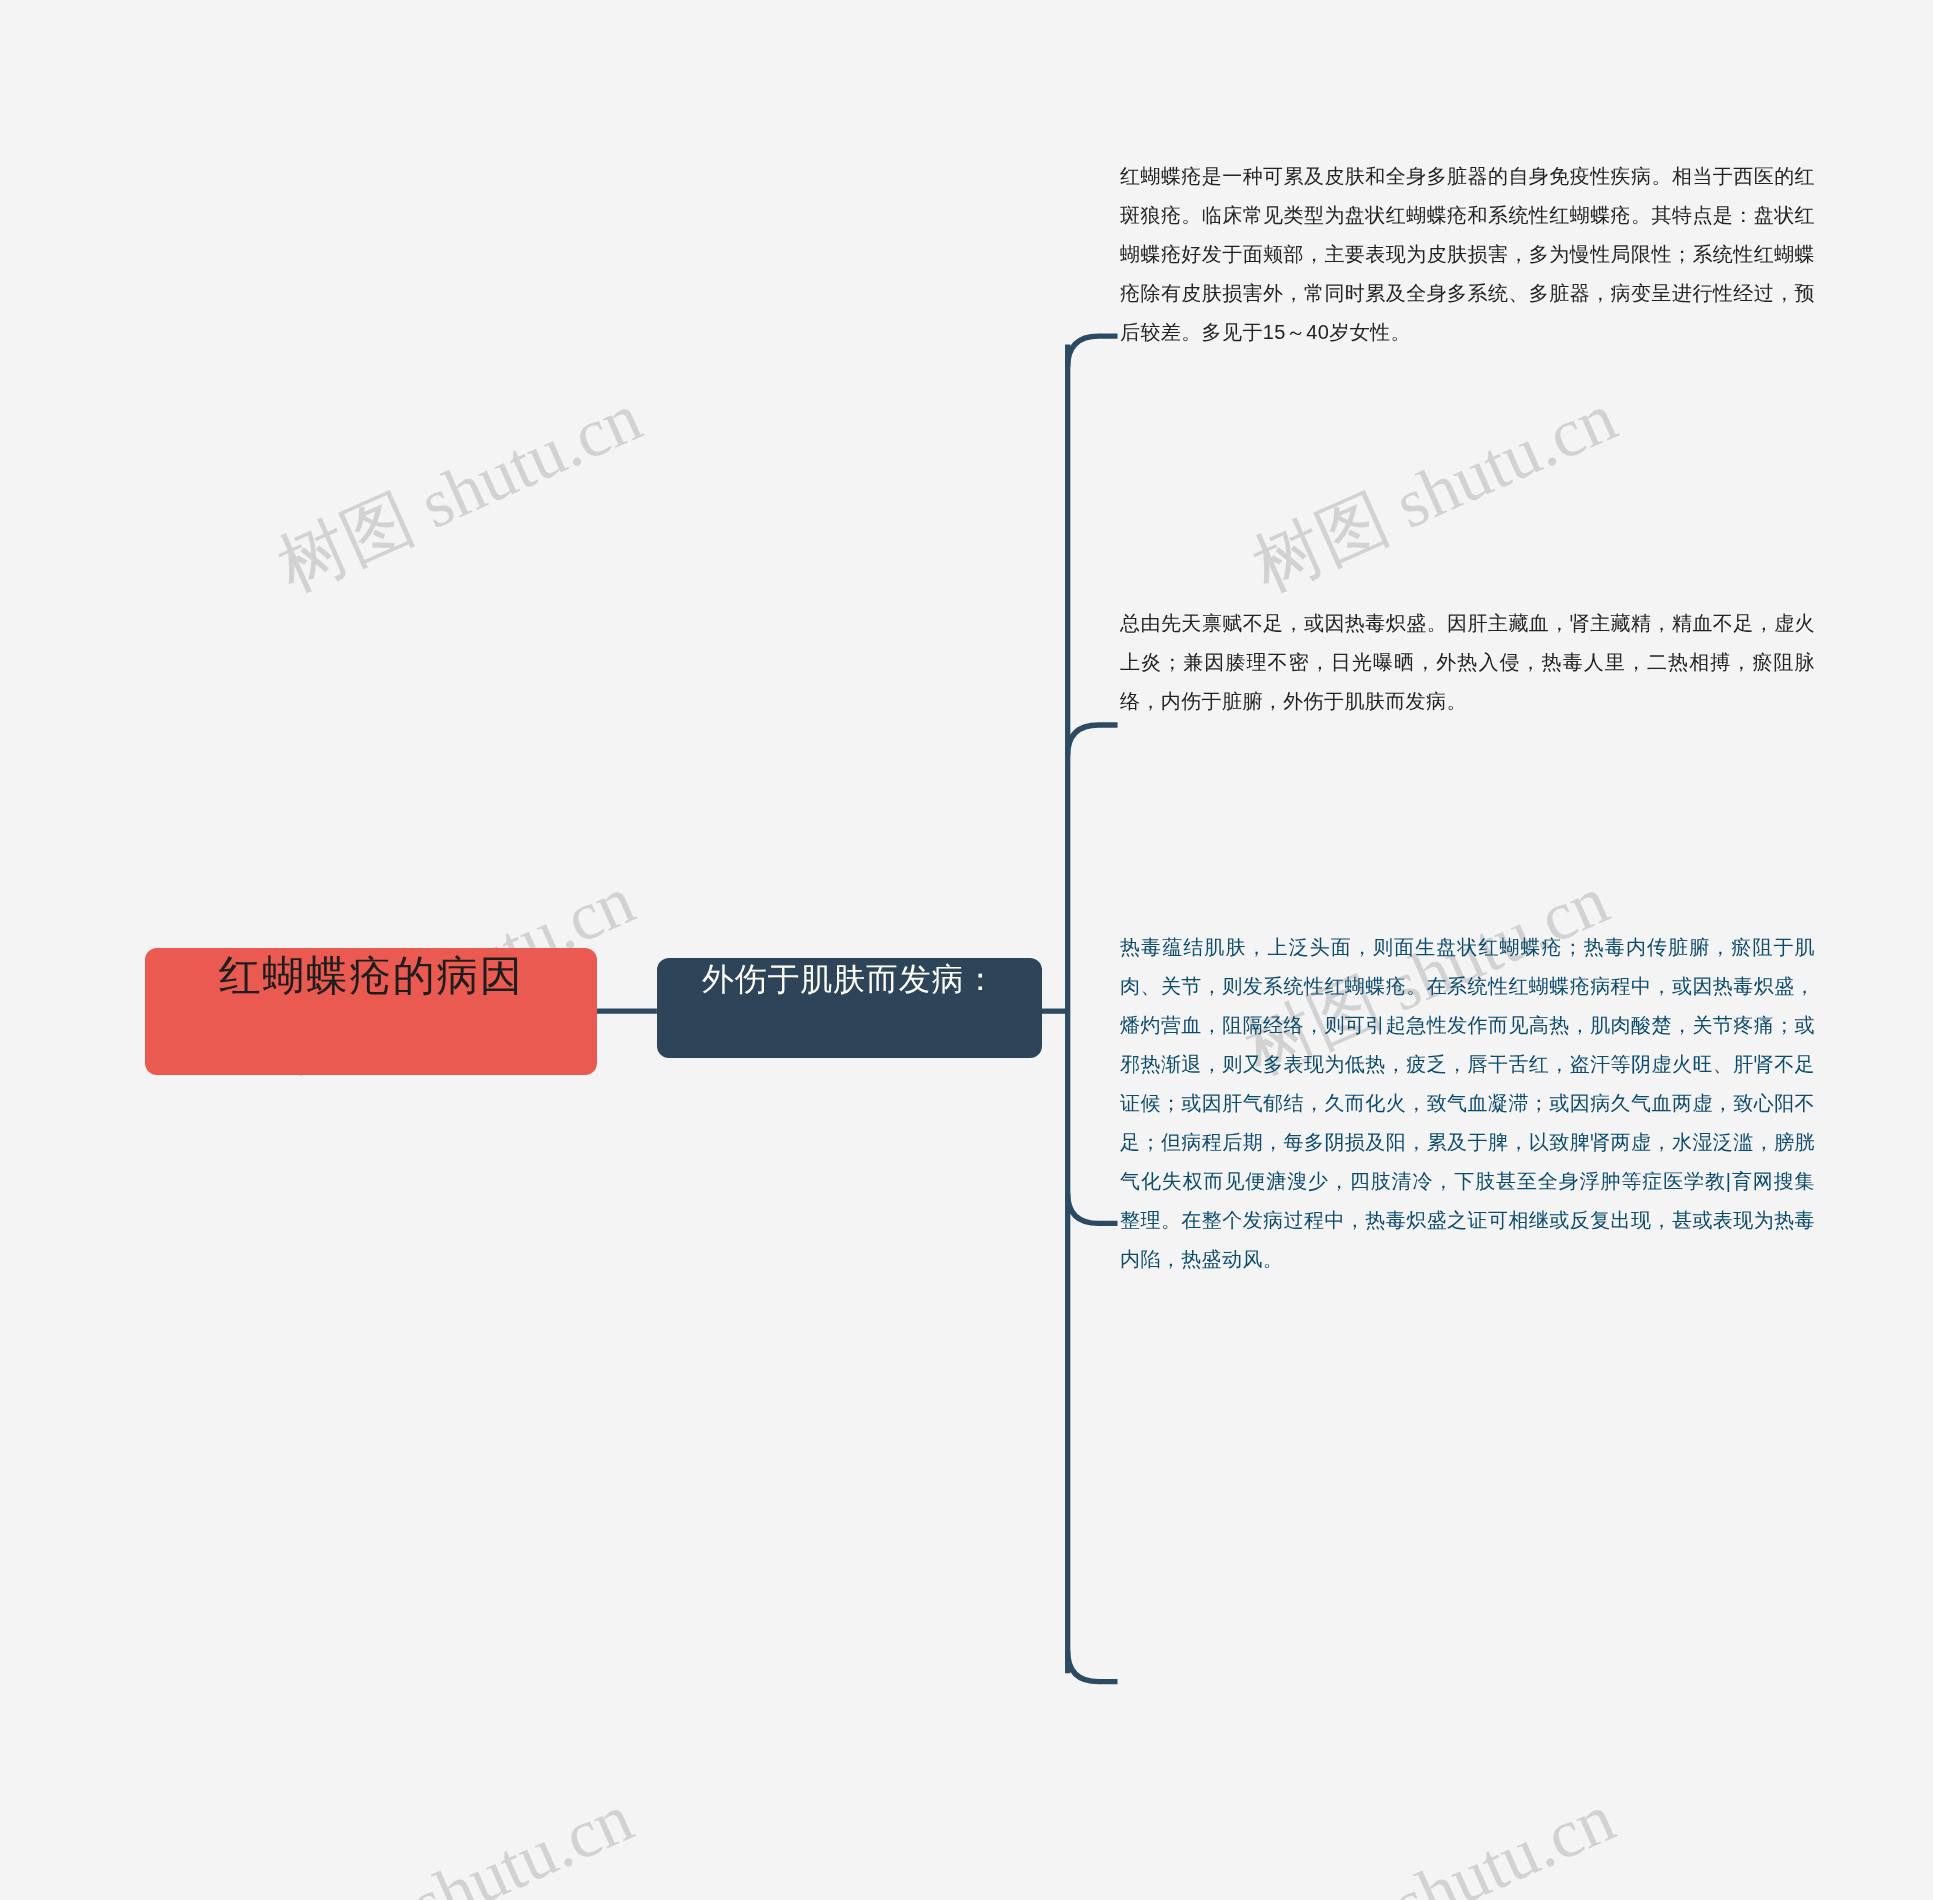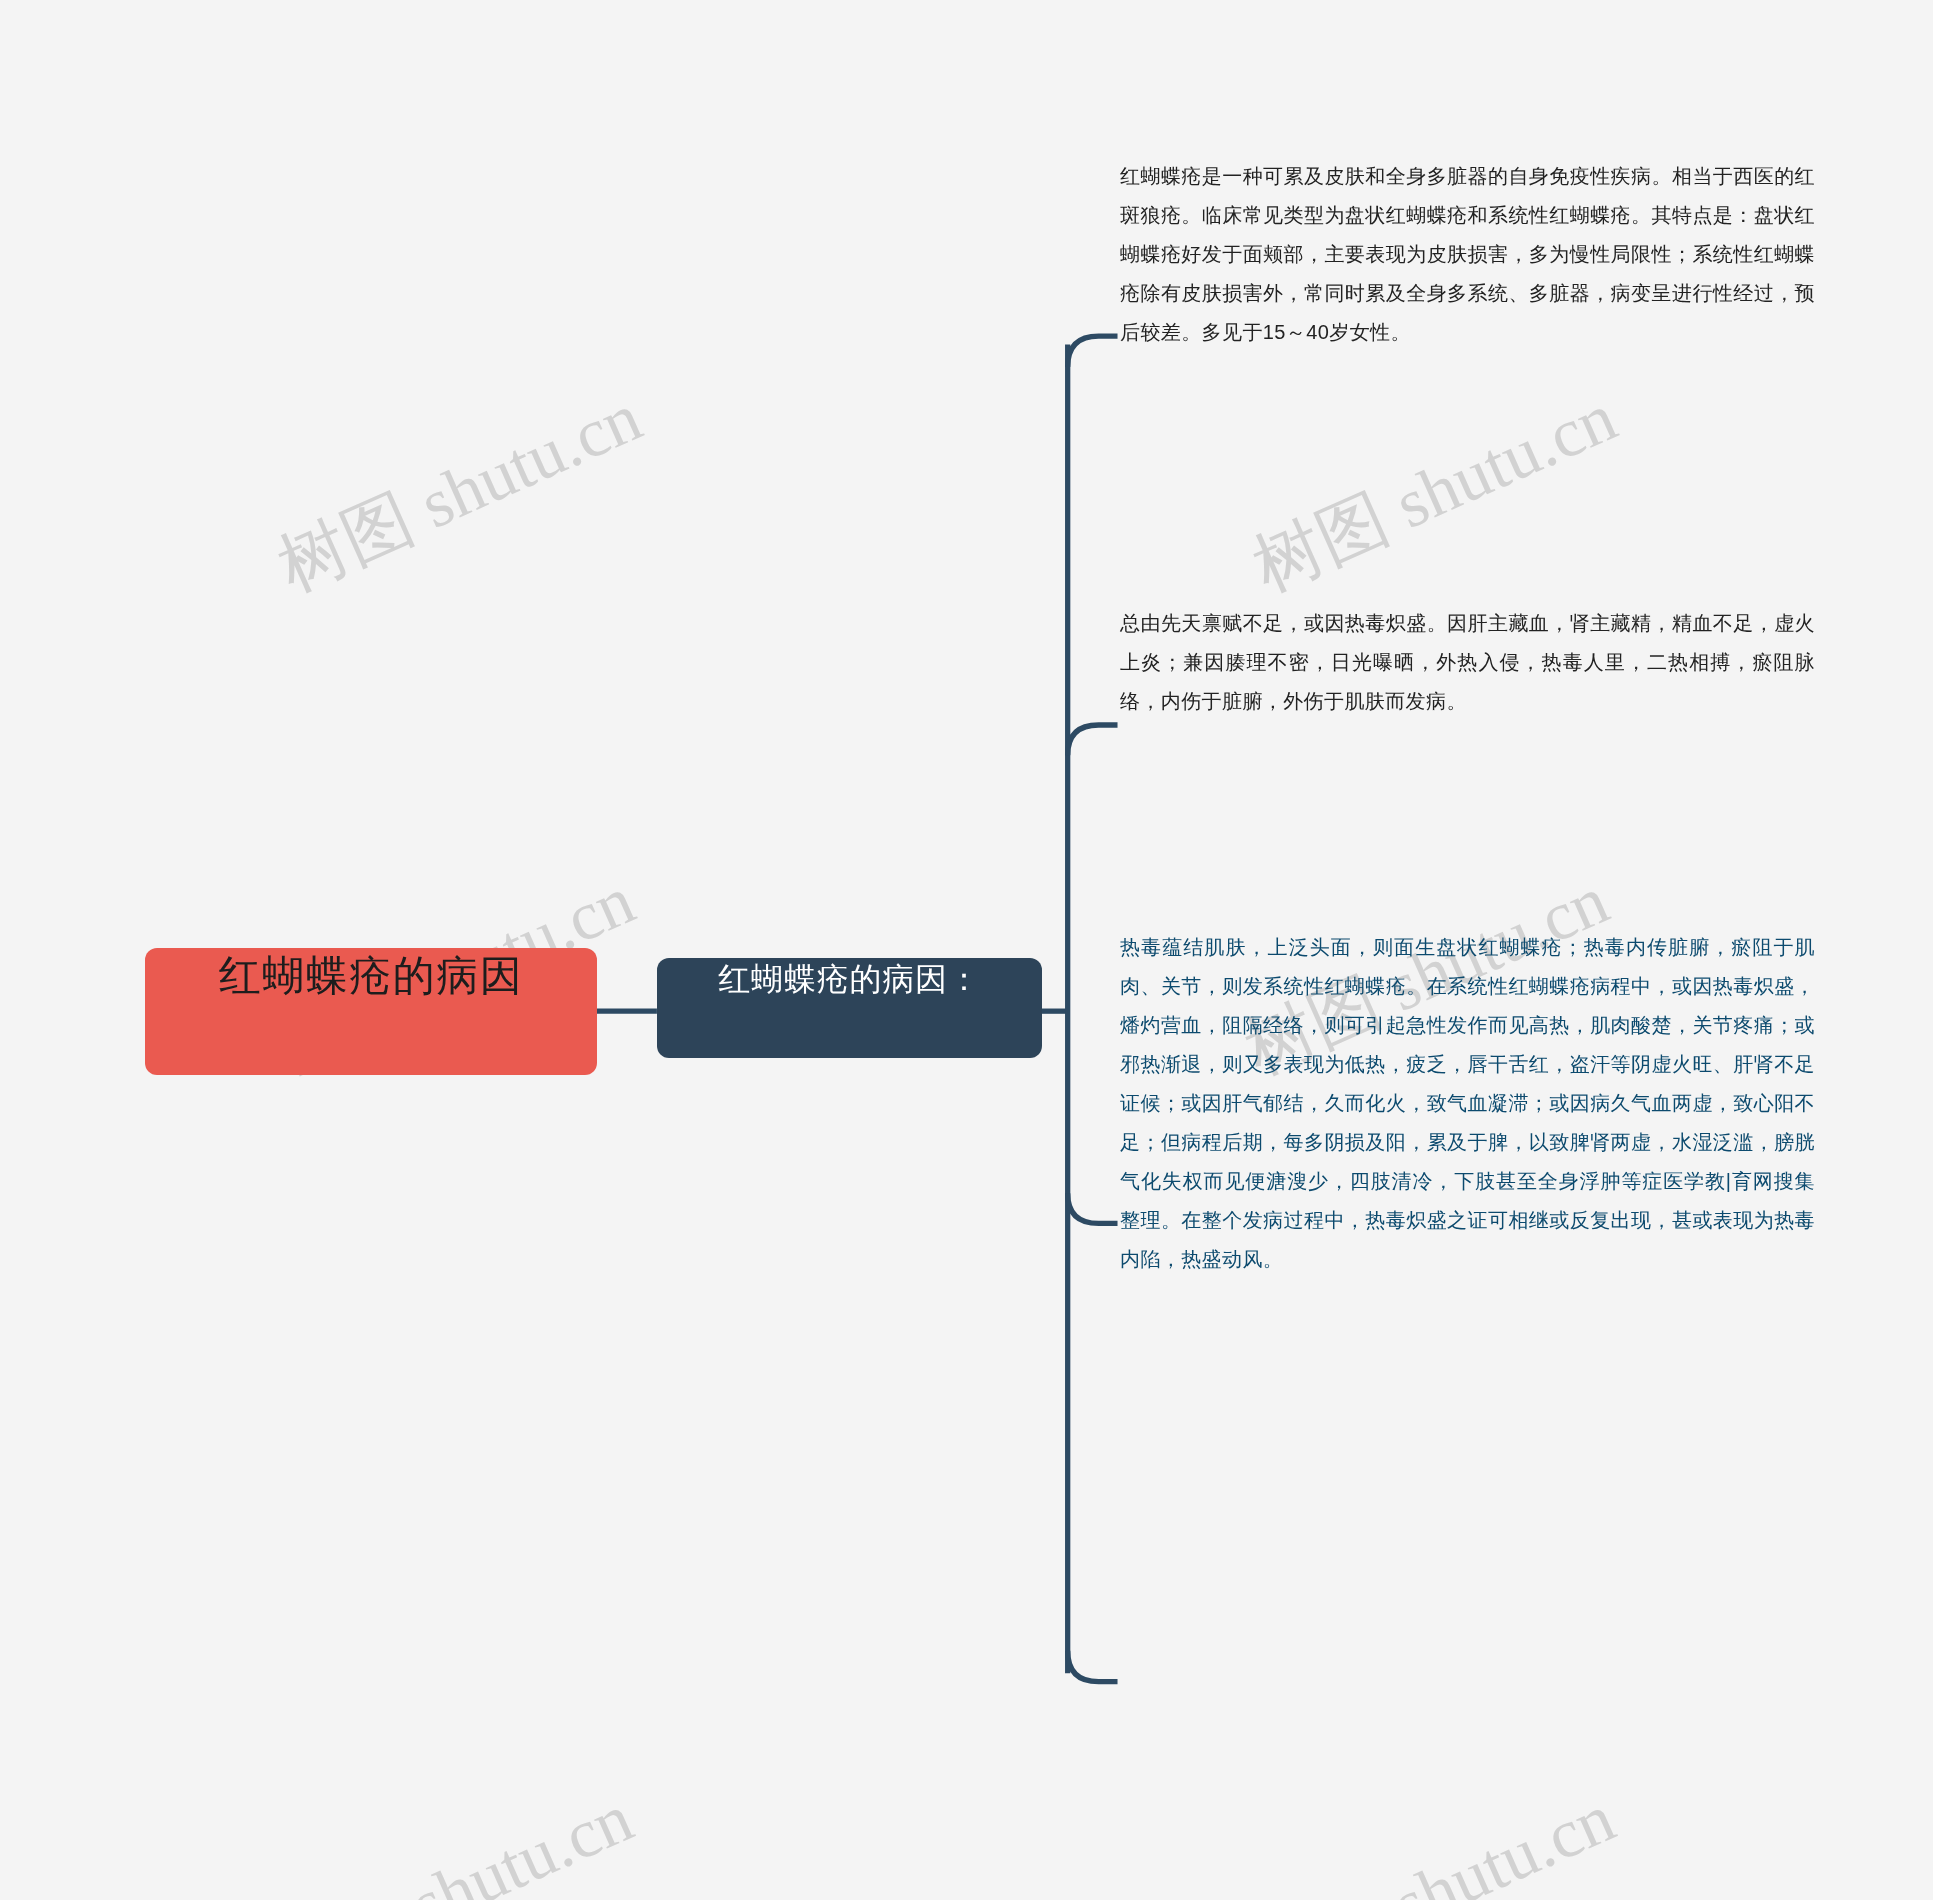--- a/index.html
+++ b/index.html
@@ -114,21 +114,21 @@
     <path d="M1414 1580 Q1414 1620 1455 1620 L1480 1620" style="stroke: rgb(45, 74, 99);"></path>
 
     <path d="M1414 2186 Q1414 2227 1455 2227 L1480 2227" style="stroke: rgb(45, 74, 99);"></path>
   </svg>
 
   <div class="node" id="root-node" style="background: rgb(234, 90, 80); color: rgb(29, 29, 29);">
     <span>红蝴蝶疮的病因</span>
   </div>
 
   <div class="node" id="branch-node" style="background: rgb(45, 68, 89); color: rgb(255, 255, 255);">
-    <span>红蝴蝶疮的病因：</span>
+    <span>外伤于肌肤而发病：</span>
   </div>
 
   <div class="leaf" id="leaf-0" style="color: rgb(34, 34, 34);">红蝴蝶疮是一种可累及皮肤和全身多脏器的自身免疫性疾病。相当于西医的红斑狼疮。临床常见类型为盘状红蝴蝶疮和系统性红蝴蝶疮。其特点是：盘状红蝴蝶疮好发于面颊部，主要表现为皮肤损害，多为慢性局限性；系统性红蝴蝶疮除有皮肤损害外，常同时累及全身多系统、多脏器，病变呈进行性经过，预后较差。多见于15～40岁女性。</div>
 
   <div class="leaf" id="leaf-1" style="color: rgb(34, 34, 34);">总由先天禀赋不足，或因热毒炽盛。因肝主藏血，肾主藏精，精血不足，虚火上炎；兼因腠理不密，日光曝晒，外热入侵，热毒人里，二热相搏，瘀阻脉络，内伤于脏腑，外伤于肌肤而发病。</div>
 
   <div class="leaf" id="leaf-2" style="color: #0c4a6e; margin-top: 8px;">热毒蕴结肌肤，上泛头面，则面生盘状红蝴蝶疮；热毒内传脏腑，瘀阻于肌肉、关节，则发系统性红蝴蝶疮。在系统性红蝴蝶疮病程中，或因热毒炽盛，燔灼营血，阻隔经络，则可引起急性发作而见高热，肌肉酸楚，关节疼痛；或邪热渐退，则又多表现为低热，疲乏，唇干舌红，盗汗等阴虚火旺、肝肾不足证候；或因肝气郁结，久而化火，致气血凝滞；或因病久气血两虚，致心阳不足；但病程后期，每多阴损及阳，累及于脾，以致脾肾两虚，水湿泛滥，膀胱气化失权而见便溏溲少，四肢清冷，下肢甚至全身浮肿等症医学教|育网搜集整理。在整个发病过程中，热毒炽盛之证可相继或反复出现，甚或表现为热毒内陷，热盛动风。</div>
 
 
 </div>

